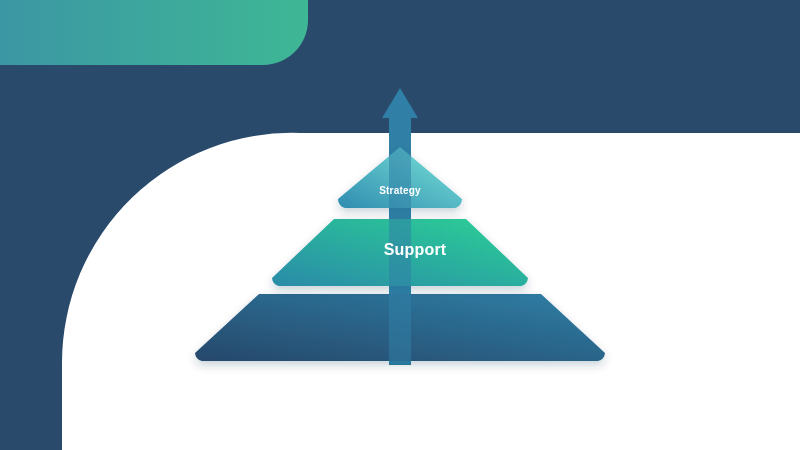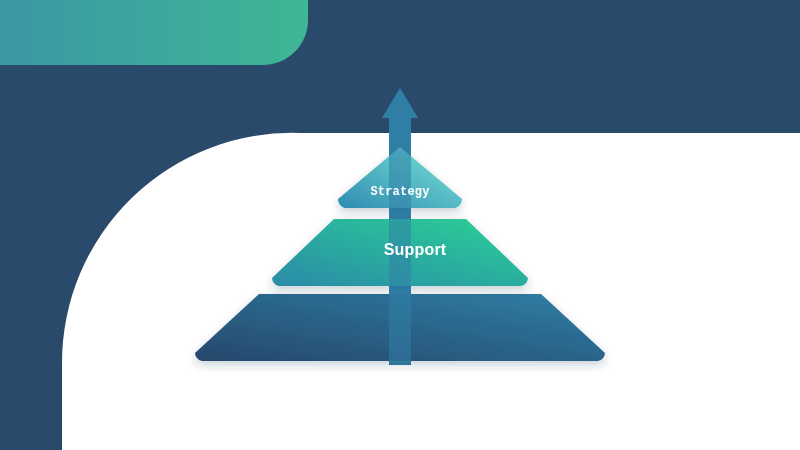--- a/index.html
+++ b/index.html
@@ -29,22 +29,21 @@
     font-family: "Liberation Sans", sans-serif;
     white-space: nowrap;
     letter-spacing: 0.2px;
     text-align: center;
     pointer-events: none;
   }
   #label-strategy {
     left: 0;
     width: 800px;
     top: 185px;
-    font-size: 12px;
-    font-family: Liberation Mono, monospace;
+    font-size: 10px;
   }
   #label-support {
     left: 15px;
     width: 800px;
     top: 241px;
     font-size: 16px;
   }
   #label-systems {
     left: 0;
     width: 800px;

